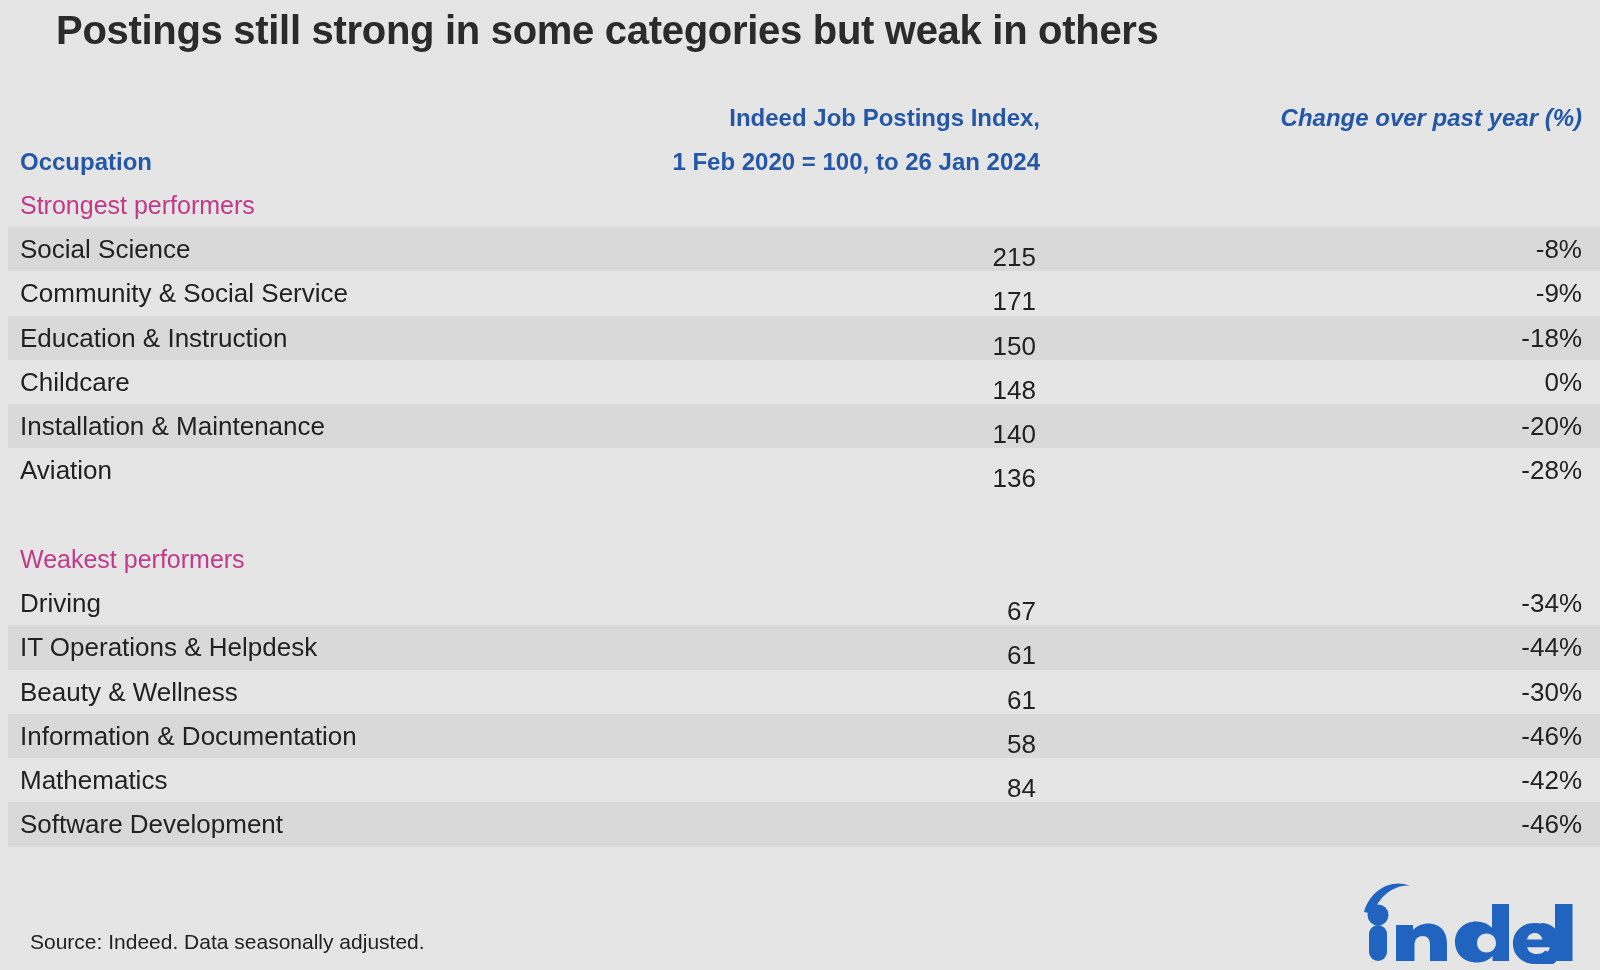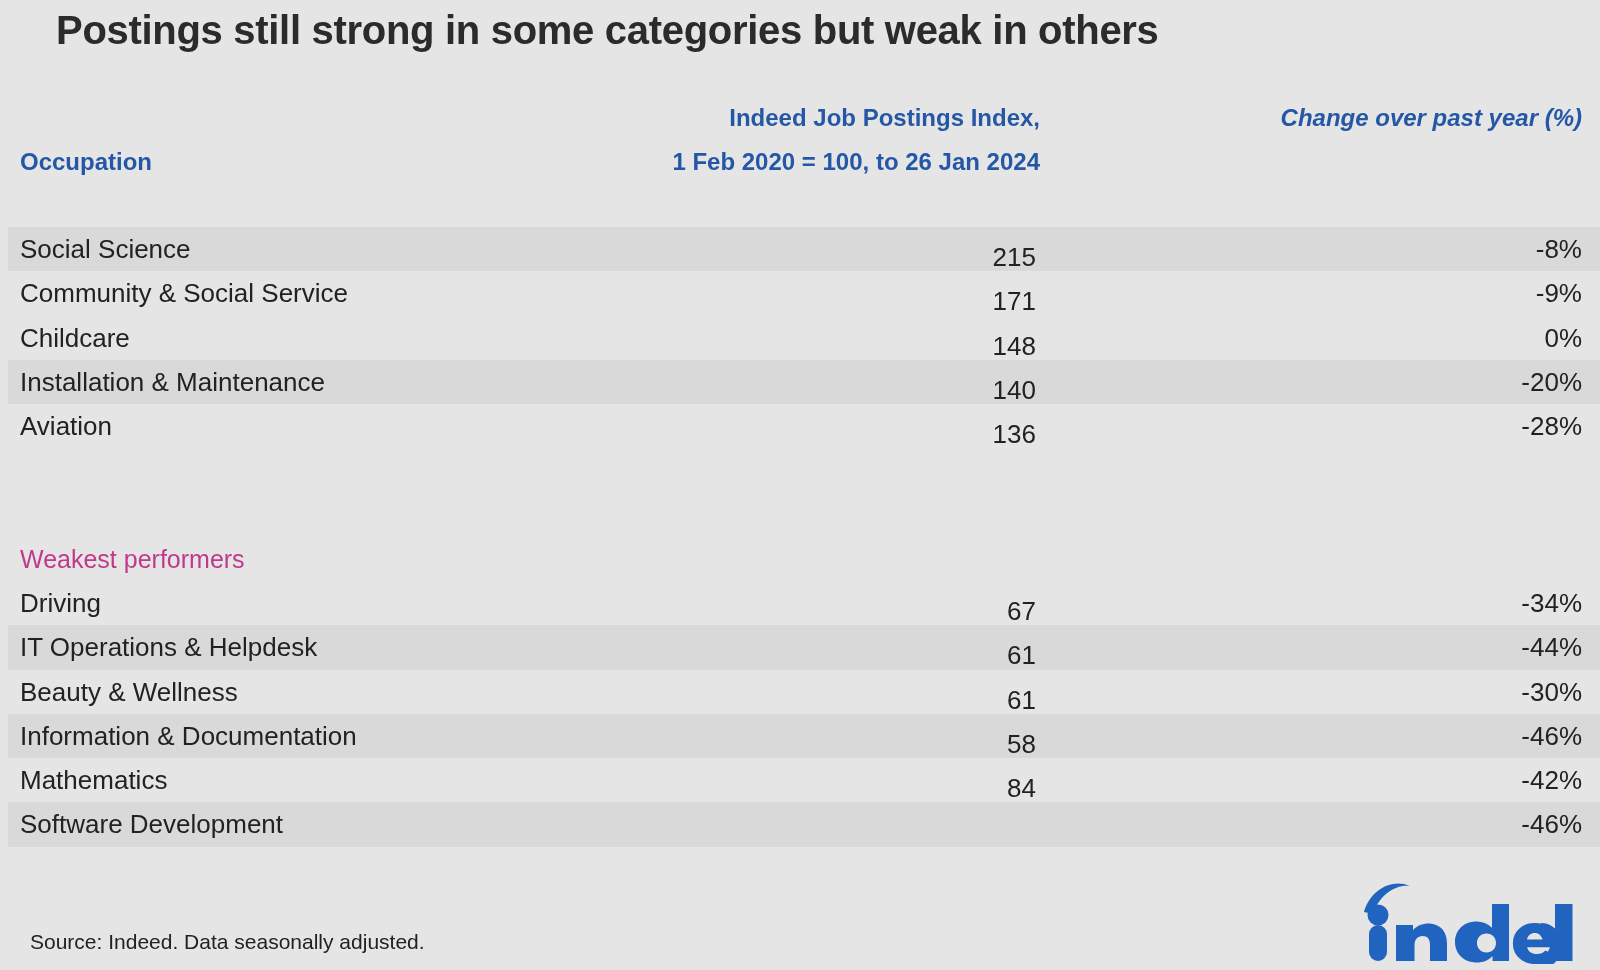--- a/index.html
+++ b/index.html
@@ -164,33 +164,40 @@
 
   <div class="col-head-index">
     <span>Indeed Job Postings Index,</span><br>
     <span>1 Feb 2020 = 100, to 26 Jan 2024</span>
   </div>
 
   <div class="col-head-change">Change over past year (%)</div>
 
   <div class="col-head-occupation">Occupation</div>
 
+  <div class="section-label strongest">Strongest performers</div>
 
   <div class="rows strongest" id="rows-strongest">
       <div class="row">
         <div class="stripe"></div>
         <div class="occ">Social Science</div>
         <div class="idx">215</div>
         <div class="chg">-8%</div>
       </div>
       <div class="row plain">
         <div class="stripe"></div>
         <div class="occ">Community &amp; Social Service</div>
         <div class="idx">171</div>
         <div class="chg">-9%</div>
+      </div>
+      <div class="row">
+        <div class="stripe"></div>
+        <div class="occ">Education &amp; Instruction</div>
+        <div class="idx">150</div>
+        <div class="chg">-18%</div>
       </div>
       <div class="row plain">
         <div class="stripe"></div>
         <div class="occ">Childcare</div>
         <div class="idx">148</div>
         <div class="chg">0%</div>
       </div>
       <div class="row">
         <div class="stripe"></div>
         <div class="occ">Installation &amp; Maintenance</div>

